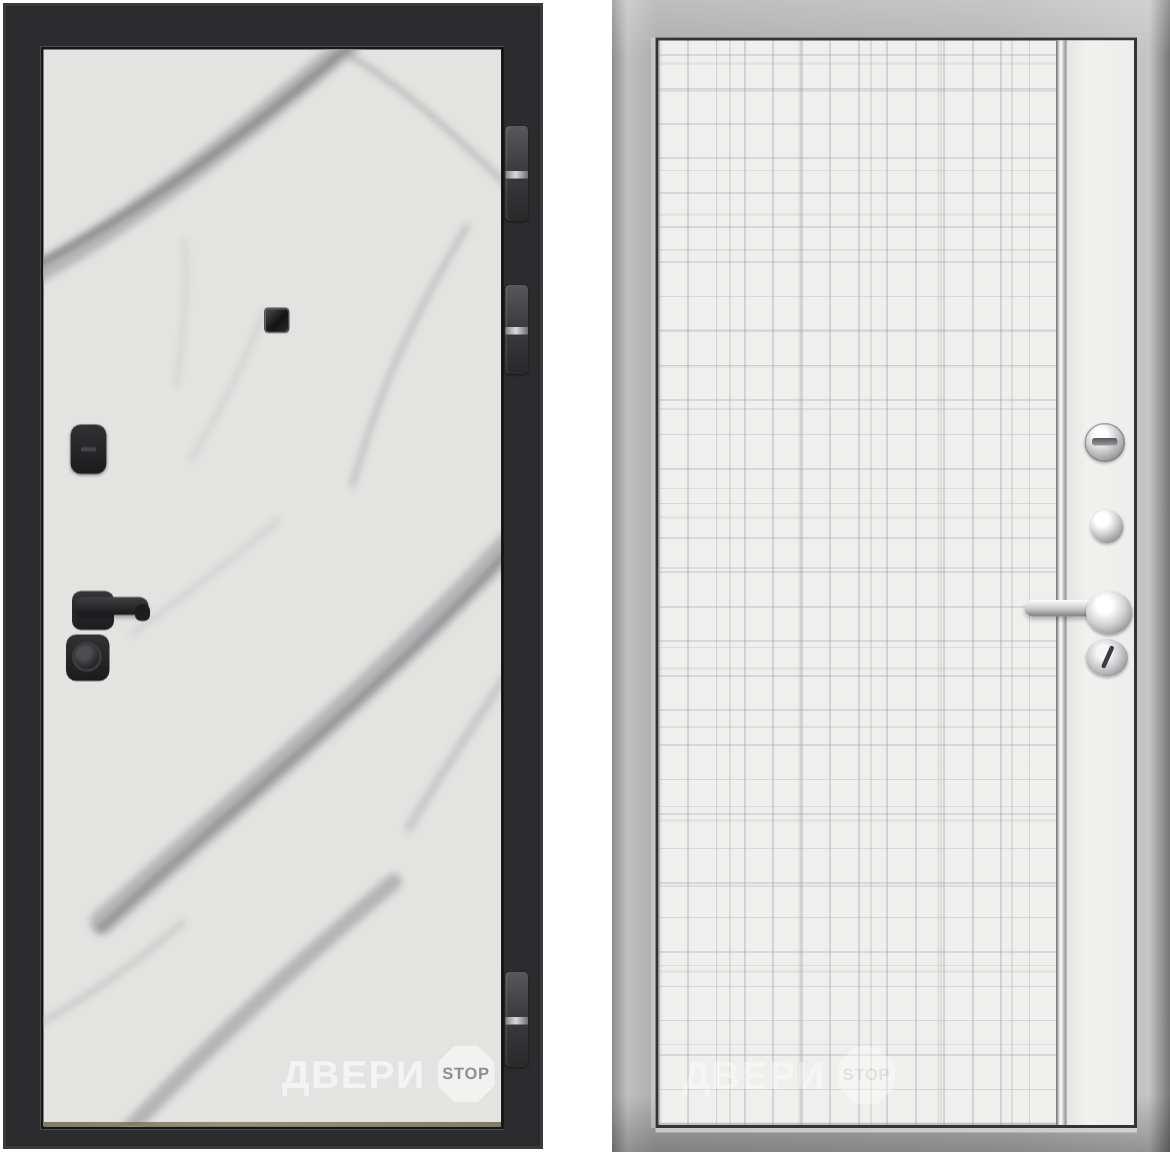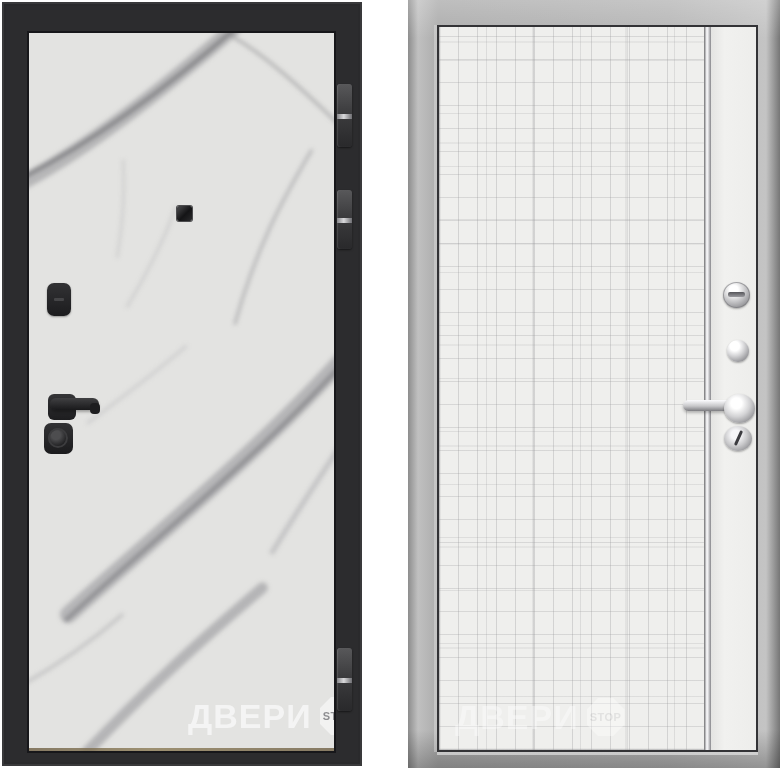--- a/index.html
+++ b/index.html
@@ -82,21 +82,21 @@
   .hinge.h1{top:82px;height:63px;}
   .hinge.h2{top:188px;height:59px;}
   .hinge.h3{top:646px;height:63px;}
 
   
   .wm{
     position:absolute;display:flex;align-items:center;gap:8px;
     pointer-events:none;
   }
   .wm-text{
-    font-size:34px;font-weight:700;letter-spacing:1px;line-height:1;
+    font-size:26px;font-weight:700;letter-spacing:1px;line-height:1;
     color:rgba(255,255,255,.62);
   }
   .wm-badge{
     width:38px;height:38px;display:flex;align-items:center;justify-content:center;
     background:rgba(255,255,255,.55);
     clip-path:polygon(30% 0%,70% 0%,100% 30%,100% 70%,70% 100%,30% 100%,0% 70%,0% 30%);
   }
   .wm-badge span{
     font-size:11px;font-weight:700;letter-spacing:.5px;
     color:rgba(125,125,128,.85);

